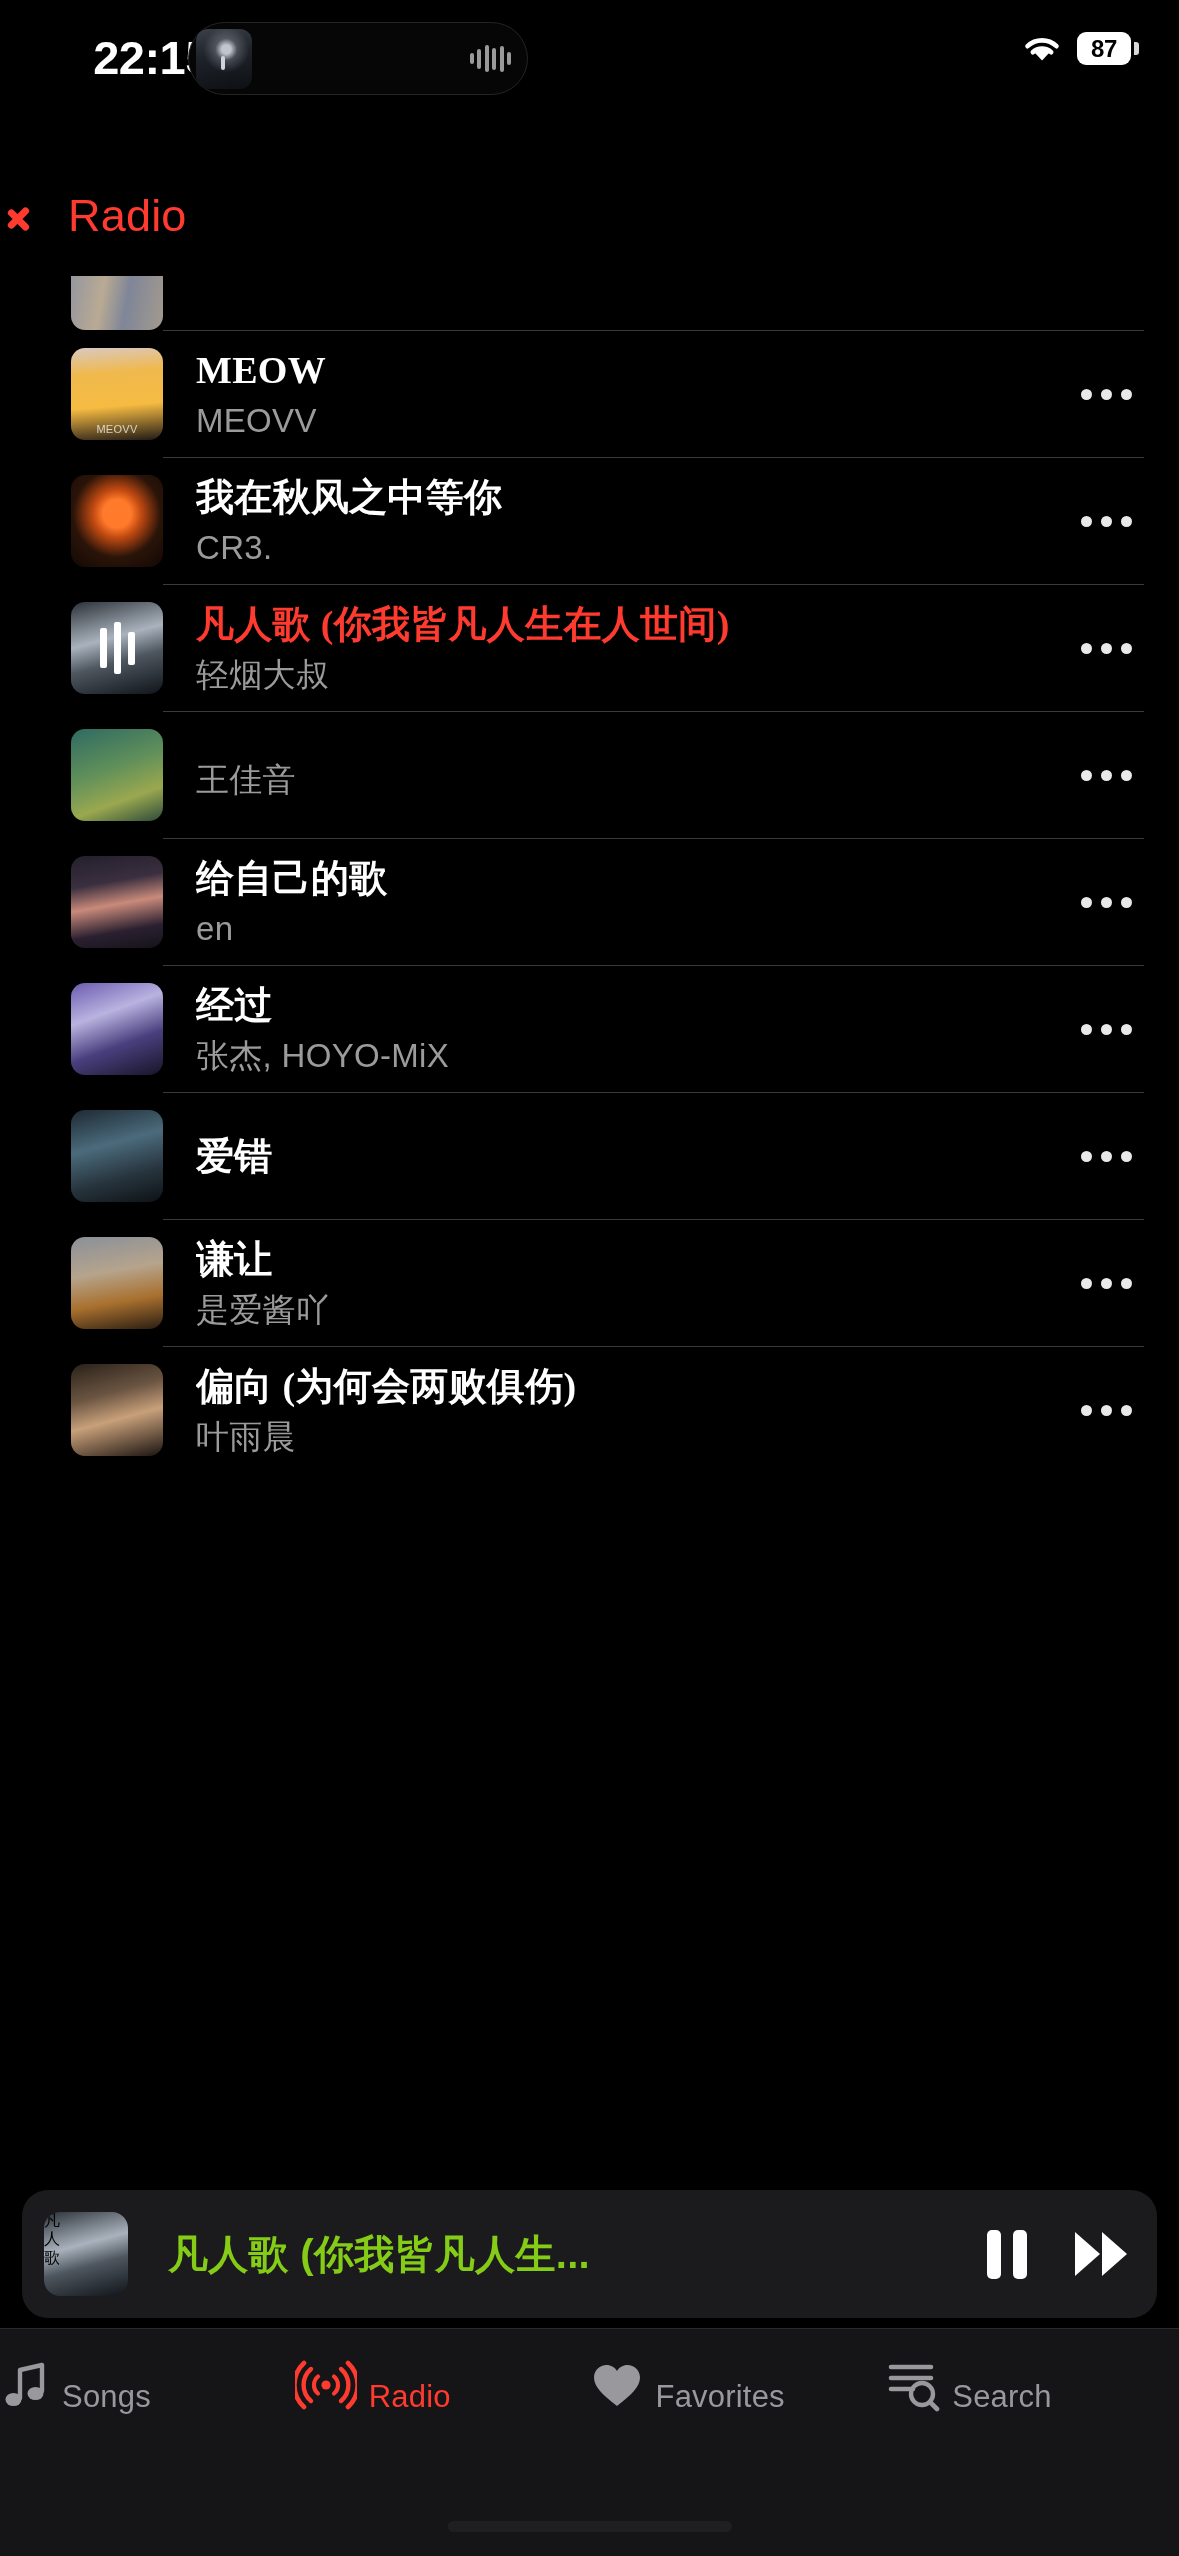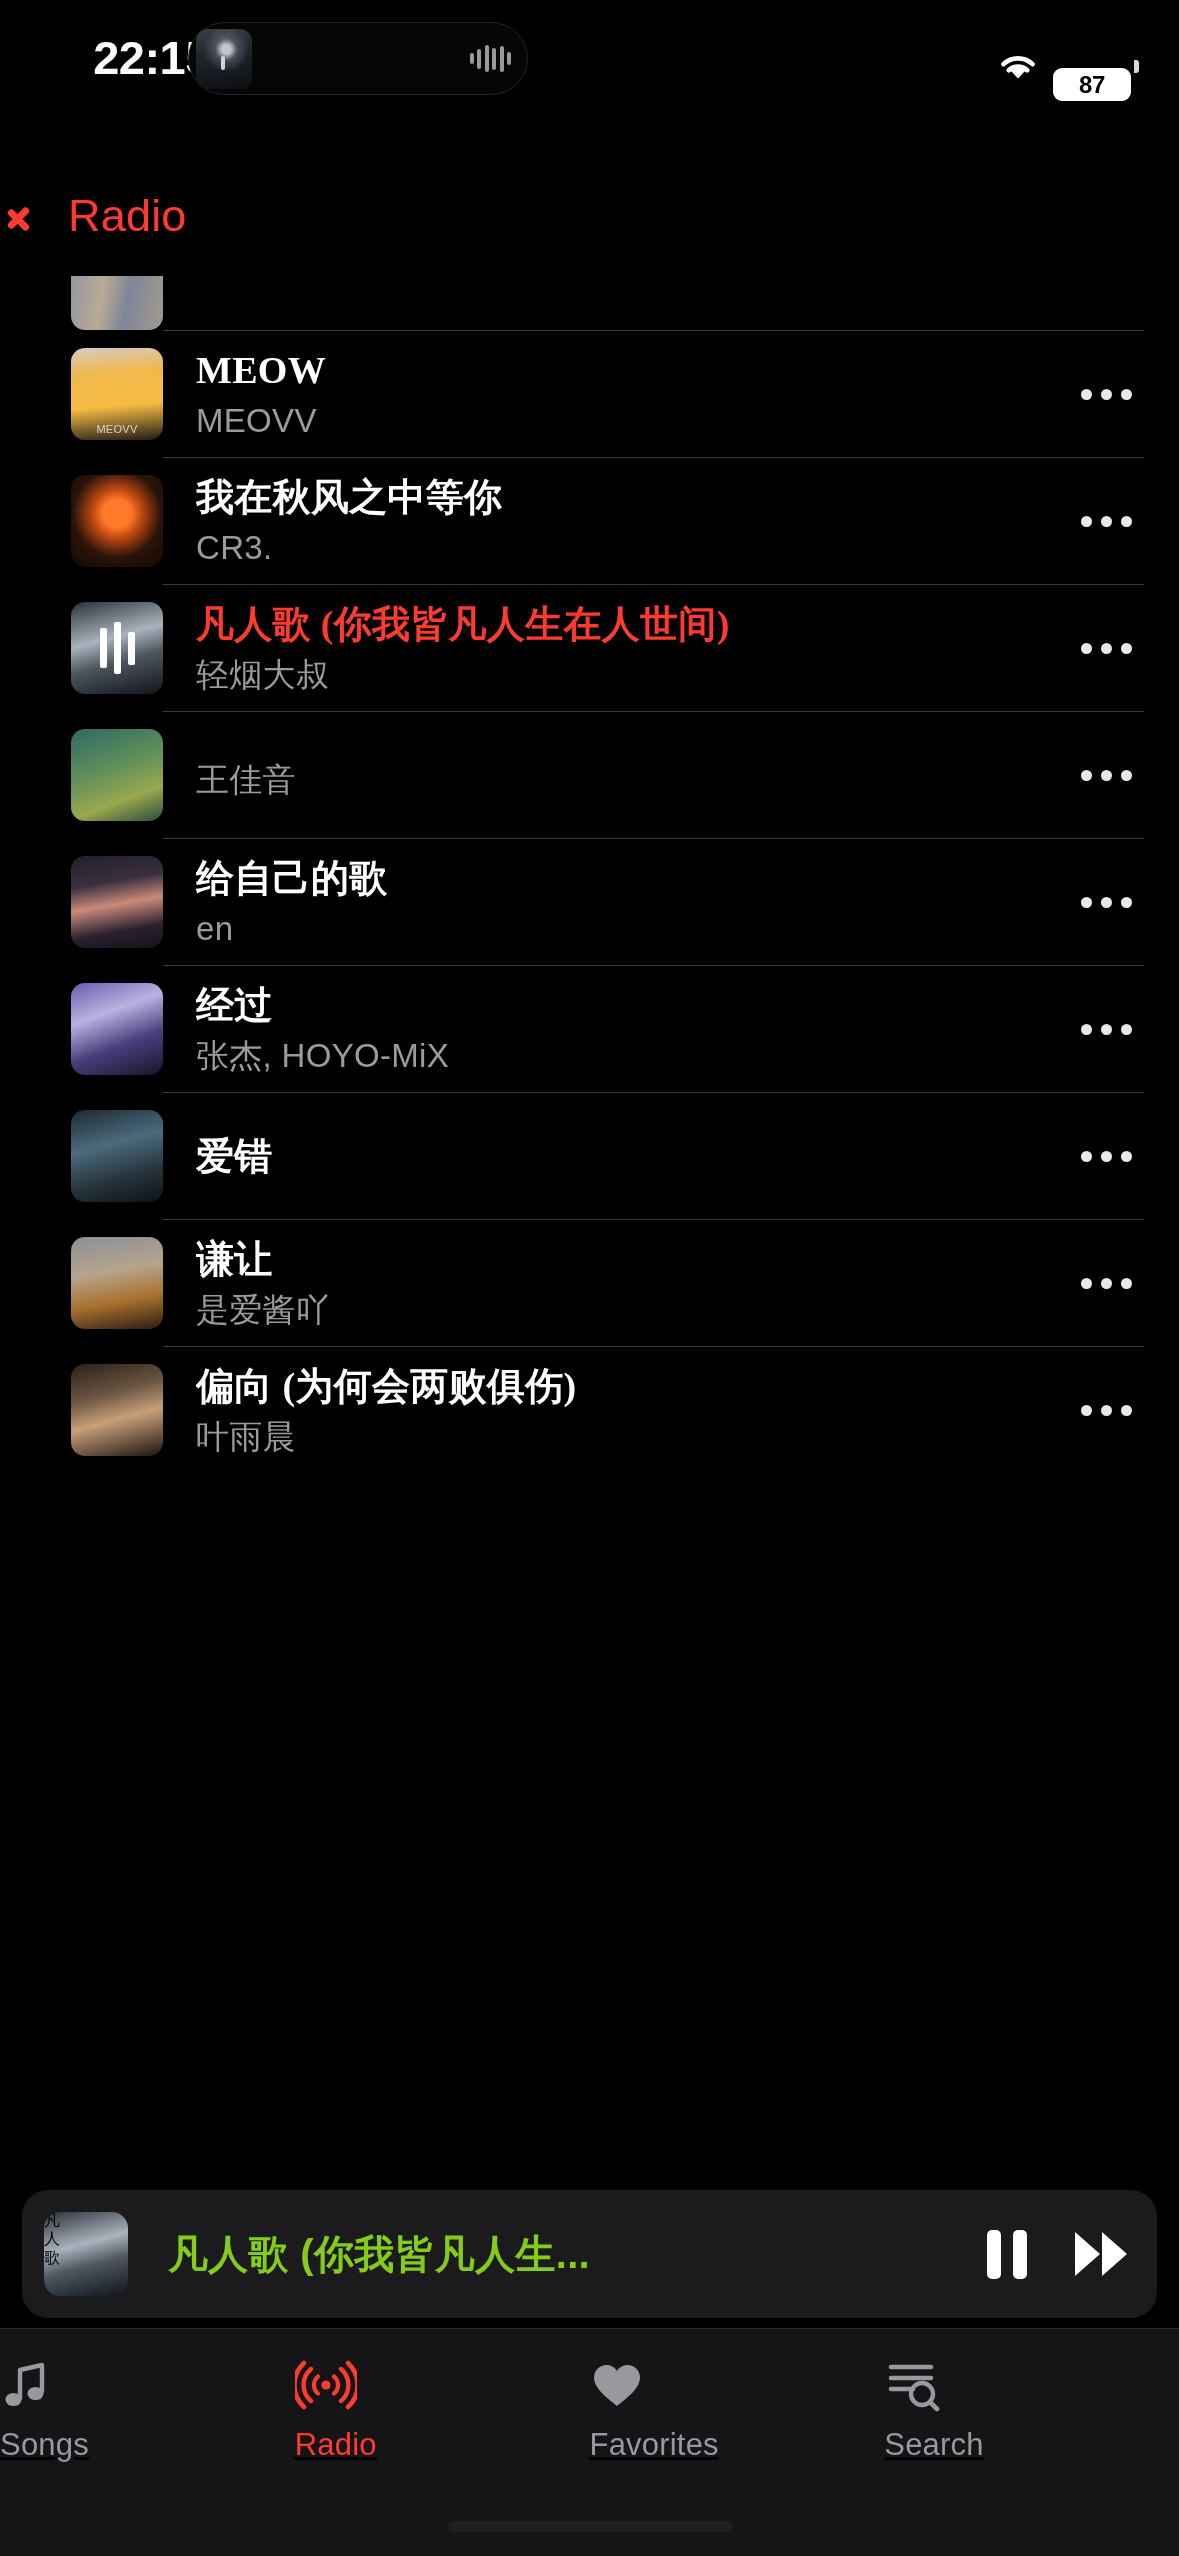--- a/index.html
+++ b/index.html
@@ -43,22 +43,22 @@
   .island-wave i:nth-child(4){ height: 22px; }
   .island-wave i:nth-child(5){ height: 26px; }
   .island-wave i:nth-child(6){ height: 13px; }
 
   .sb-right { position: absolute; right: 40px; top: 32px; display: flex; align-items: center; gap: 14px; }
   .wifi { width: 42px; height: 32px; position: relative; }
   .battery {
     display: flex; align-items: center; gap: 3px;
   }
   .batt-body {
-    width: 78px; height: 33px; border-radius: 9px; background: #fff;
-    display: flex; align-items: center; justify-content: center; margin-top: 36px;
+    width: 54px; height: 33px; border-radius: 9px; background: #fff;
+    display: flex; align-items: center; justify-content: center;
   }
   .batt-num { font-size: 24px; font-weight: 700; color: #000; letter-spacing: -0.4px; }
   .batt-cap { width: 5px; height: 13px; background: #d8d8d8; border-radius: 0 3px 3px 0; }
 
   
   .navbar { position: absolute; top: 180px; left: 0; width: 1179px; height: 92px; }
   .backbtn {
     position: absolute; left: 22px; top: 0; height: 72px;
     display: flex; align-items: center; gap: 16px; cursor: pointer;
   }
@@ -132,21 +132,21 @@
     border-top: 22px solid transparent; border-bottom: 22px solid transparent;
     border-left: 25px solid #fff;
   }
 
   
   .tabbar {
     position: absolute; left: 0; bottom: 0; width: 1179px; height: 228px;
     background: rgba(22,22,24,.96); border-top: 1px solid #2a2a2c;
     display: flex; align-items: flex-start; padding-top: 26px; z-index: 6;
   }
-  .tab { flex: 1 1 0; display: flex; flex-direction: column; align-items: flex-start; gap: 12px; cursor: pointer; text-decoration: underline; }
+  .tab { flex: 1 1 0; display: flex; flex-direction: row; align-items: flex-end; gap: 12px; cursor: pointer; }
   .tab-label { font-size: 31px; color: #98989d; letter-spacing: .2px; }
   .tab.active .tab-label { color: #ff3b30; }
   .tab-icon { height: 60px; display: flex; align-items: center; justify-content: center; }
   .home-indicator {
     position: absolute; left: 50%; transform: translateX(-50%); bottom: 24px;
     width: 284px; height: 11px; border-radius: 6px; background: #fff;
   }
 
   
   .bg-scrolltop { background: linear-gradient(100deg,#8f93a3 0%,#b9aa93 38%,#7f8698 62%,#a39a8e 100%); }

